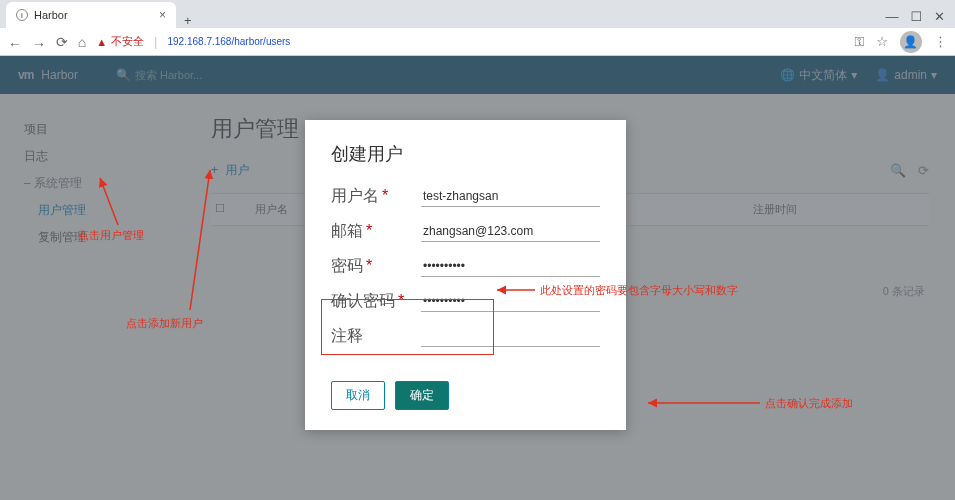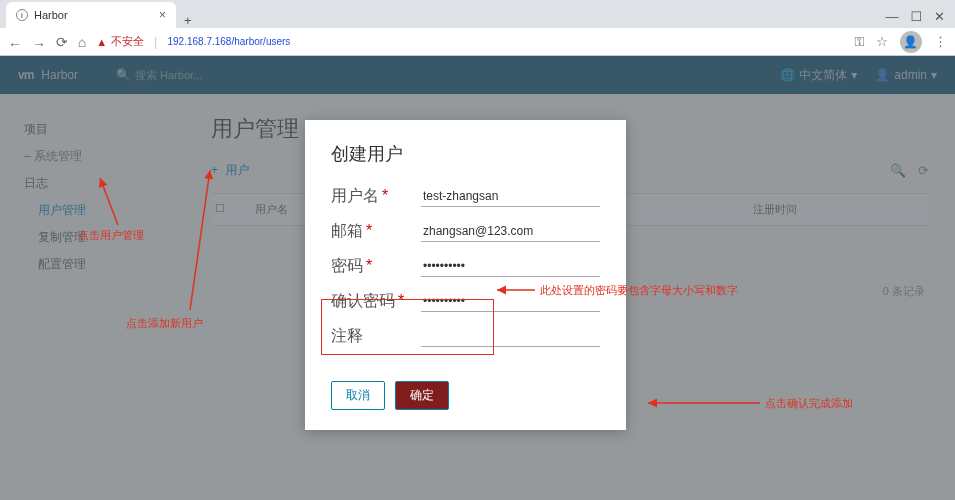--- a/index.html
+++ b/index.html
@@ -52,21 +52,21 @@
 .modal { position:absolute; left:305px; top:120px; width:321px; background:#fff; z-index:10; box-shadow:0 2px 12px rgba(0,0,0,0.25); padding:22px 26px 20px; }
 .modal-title { font-size:18px; font-weight:400; color:#333; margin-bottom:20px; }
 .field-row { display:flex; align-items:center; margin-bottom:14px; }
 .field-label { width:90px; font-size:16px; color:#555; }
 .req { color:#c00; margin-left:3px; }
 .field-input { flex:1; border:none; border-bottom:1px solid #aaa; font-size:12px; padding:3px 2px; outline:none; color:#333; }
 .pwd-box { position:absolute; left:16px; top:179px; width:173px; height:56px; border:1.5px solid #e03020; pointer-events:none; }
 .modal-actions { display:flex; gap:10px; margin-top:34px; }
 .btn { padding:5px 14px; font-size:12px; border-radius:2px; border:1px solid; cursor:pointer; }
 .btn-cancel { background:#fff; border-color:#0081a7; color:#0081a7; }
-.btn-ok { background:#7f1d1d; border-color:#0081a7; color:#fff; }
+.btn-ok { background:#0f766e; border-color:#0081a7; color:#fff; }
 
 
 .anno { position:absolute; z-index:20; color:#e03020; font-size:11px; pointer-events:none; }
 .arrow-svg { position:absolute; z-index:19; pointer-events:none; }
 </style>
 </head>
 <body>
 
 <div class="chrome-tabs">
   <div class="tab">
@@ -120,28 +120,27 @@
         <span>👤</span>
         <span>admin</span>
         <span>▾</span>
       </span>
     </div>
   </div>
 
   <div class="harbor-body">
     <div class="sidebar">
       <div class="nav-item">项目</div>
+      <div class="nav-item">日志</div>
       <div class="nav-item nav-expand">
         <span>–</span>
         <span>系统管理</span>
       </div>
-      <div class="nav-item">日志</div>
       <div class="nav-item nav-sub nav-active">用户管理</div>
       <div class="nav-item nav-sub">复制管理</div>
-      <div class="nav-item nav-sub">配置管理</div>
     </div>
 
     <div class="content">
       <div class="page-title">用户管理</div>
       <div class="toolbar">
         <span class="add-user">+ 用户</span>
         <div class="tbl-icons">
           <span>🔍</span>
           <span>⟳</span>
         </div>

